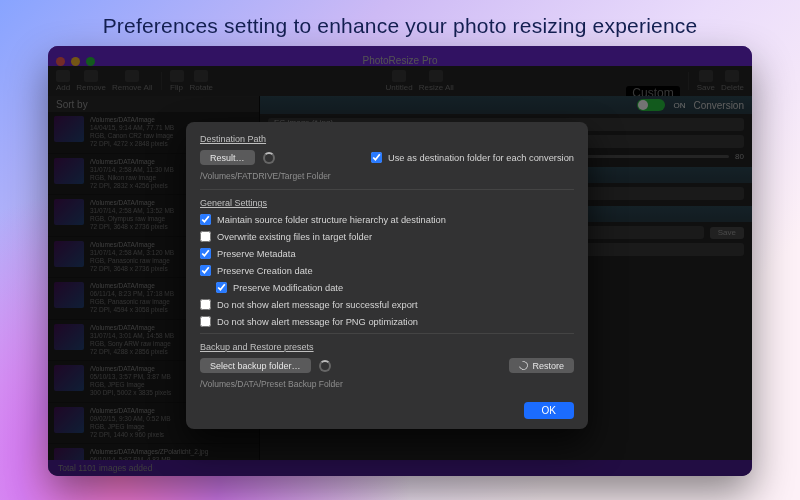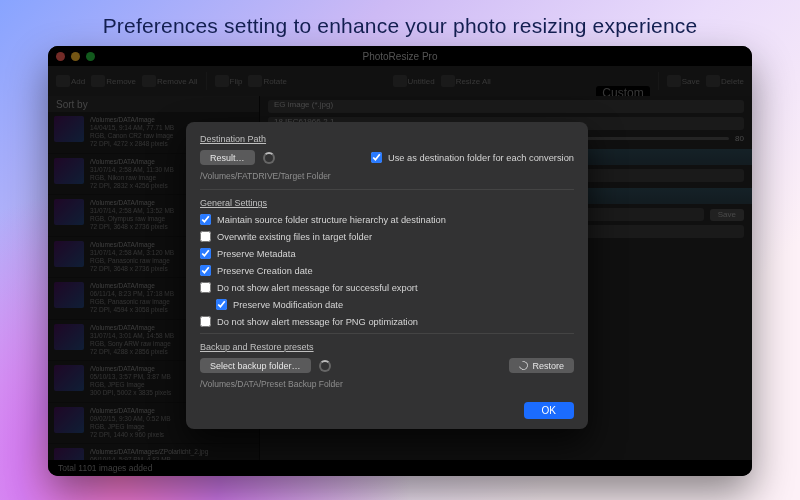--- a/index.html
+++ b/index.html
@@ -10,29 +10,29 @@
   position: relative;
 }
 .headline { text-align: center; color: #142052; font-size: 21px; padding-top: 14px; letter-spacing: .2px; }
 
 .app-wrap { position: absolute; left: 48px; top: 46px; width: 704px; height: 430px; border-radius: 10px; background: #1f1f20; box-shadow: 0 18px 40px rgba(0,0,0,.45); overflow: hidden; }
 
 
 .dim { position: absolute; inset: 0; background: rgba(0,0,0,.55); z-index: 2; }
 
 
-.titlebar { height: 20px; background: #000000; display: flex; align-items: center; padding: 0 8px; position: relative; z-index: 1; }
+.titlebar { height: 20px; background: #6d28d9; display: flex; align-items: flex-end; padding: 0 8px; position: relative; z-index: 1; }
 .traffic { display: flex; gap: 6px; }
 .dotb { width: 9px; height: 9px; border-radius: 50%; }
 .red { background: #ff5f57; } .yellow { background: #febc2e; } .green { background: #28c840; }
 .titlebar .title { position: absolute; left: 0; right: 0; text-align: center; color: #b9b9b9; font-size: 10px; }
 
 
 .toolbar { height: 30px; background: #262626; display: flex; align-items: center; gap: 6px; padding: 0 8px; font-size: 8px; color: #7a7a7a; position: relative; z-index: 1; }
-.toolbar .tb { display: flex; align-items: center; gap: 1px; }
+.toolbar .tb { display: flex; flex-direction: column; align-items: center; gap: 1px; }
 .toolbar .tb .ic { width: 14px; height: 12px; background: #3a3a3a; border-radius: 2px; }
 .toolbar .sep { width: 1px; height: 18px; background: #343434; margin: 0 2px; }
 .toolbar .spacer { flex: 1; }
 .toolbar .drop { height: 14px; background: #000000; border-radius: 3px; display: flex; align-items: center; padding: 0 6px; font-size: 12px; margin-top: 24px; }
 
 
 .appbody { position: absolute; top: 50px; left: 0; right: 0; bottom: 16px; display: flex; z-index: 1; }
 .sidebar { width: 212px; background: #1e1e1e; border-right: 1px solid #0e0e0e; overflow: hidden; }
 .sortbar { height: 16px; background: #2b2b2c; color: #9a9a9a; font-size: 10px; display: flex; align-items: center; padding: 0 8px; }
 .thumb { display: flex; gap: 6px; padding: 4px 6px; border-bottom: 1px solid #181818; }
@@ -45,21 +45,21 @@
 .onbar .toggle { width: 28px; height: 12px; border-radius: 6px; background: #28c840; display: flex; align-items: center; padding: 1px; }
 .onbar .toggle .knob { width: 10px; height: 10px; border-radius: 50%; background: #fff; }
 .onbar .on { font-size: 8px; color: #eaeaea; }
 .sectionhdr { height: 16px; background: linear-gradient(#2f4a57,#2a3e49); color: #cfcfcf; font-size: 9px; display: flex; align-items: center; padding: 0 8px; margin-top: 2px; }
 .rp-body { padding: 4px 8px; display: flex; flex-direction: column; gap: 4px; }
 .rp-body .sel { height: 13px; background: #3a3a3b; border-radius: 3px; }
 .rp-body .row { display: flex; gap: 6px; align-items: center; }
 .rp-body .mini { width: 40px; height: 12px; background: #3a3a3b; border-radius: 2px; }
 .rp-body .btn { height: 12px; background: #4a4a4a; border-radius: 3px; padding: 0 8px; display: flex; align-items: center; }
 
-.footer { position: absolute; bottom: 0; left: 0; right: 0; height: 16px; background: #000000; color: #8a8a8a; font-size: 8.5px; display: flex; align-items: center; padding: 0 10px; z-index: 1; }
+.footer { position: absolute; bottom: 0; left: 0; right: 0; height: 16px; background: #4c1d95; color: #8a8a8a; font-size: 8.5px; display: flex; align-items: center; padding: 0 10px; z-index: 1; }
 
 
 .modal { position: absolute; left: 138px; top: 76px; width: 402px; background: #323233; border-radius: 8px; box-shadow: 0 16px 34px rgba(0,0,0,.7); z-index: 5; padding: 12px 14px 10px; color: #d5d5d5; font-size: 9.5px; }
 .modal .grouplabel { color: #c0c0c0; font-size: 9px; margin-bottom: 6px; text-decoration: underline; }
 .modal .row { display: flex; align-items: center; gap: 8px; margin-bottom: 6px; }
 .modal .btn { background: #5a5a5b; border-radius: 4px; height: 15px; display: inline-flex; align-items: center; padding: 0 10px; font-size: 9px; color: #e6e6e6; cursor: default; }
 .modal .path { color: #8f8f8f; font-size: 8.5px; margin-bottom: 8px; }
 .modal input.cb { accent-color: #2a7bff; width: 11px; height: 11px; }
 .modal .cbl { display: flex; gap: 6px; align-items: center; margin-bottom: 6px; font-size: 9.3px; }
 .modal .cbl.indent { margin-left: 16px; }
@@ -209,20 +209,27 @@
             <div class="meta">
               <span class="p">/Volumes/DATA/Images/ZPolarlicht_2.jpg</span>
               <span>06/10/14, 5:97 PM, 4.83 MB</span>
               <span></span>
             </div>
           </div>
         </div>
     </div>
 
     <div class="rightpanel">
+      <div class="onbar">
+        <div class="toggle">
+            <div class="knob"></div>
+          </div>
+        <span class="on">ON</span>
+        <span>Conversion</span>
+      </div>
       <div class="rp-body">
         <div class="sel"><span style="padding-left:6px">EG image (*.jpg)</span></div>
         <div class="sel"><span style="padding-left:6px">18 IEC61966-2.1</span></div>
         <div class="row">
           <span>Lossless</span>
           <div style="flex:1;height:3px;background:#505050;border-radius:2px"></div>
           <span>80</span>
         </div>
       </div>
       <div class="sectionhdr">Optimization</div>
@@ -292,27 +299,27 @@
         <span>Overwrite existing files in target folder</span>
       </label>
     <label class="cbl">
         <input type="checkbox" class="cb" checked="" style="">
         <span>Preserve Metadata</span>
       </label>
     <label class="cbl">
         <input type="checkbox" class="cb" checked="" style="">
         <span>Preserve Creation date</span>
       </label>
+    <label class="cbl indent">
+        <input type="checkbox" class="cb" checked="" style="">
+        <span>Preserve Modification date</span>
+      </label>
     <label class="cbl">
         <input type="checkbox" class="cb" style="">
         <span>Do not show alert message for successful export</span>
-      </label>
-    <label class="cbl indent">
-        <input type="checkbox" class="cb" checked="" style="">
-        <span>Preserve Modification date</span>
       </label>
     <label class="cbl">
         <input type="checkbox" class="cb" style="">
         <span>Do not show alert message for PNG optimization</span>
       </label>
 
     <hr class="div">
 
     <div class="grouplabel">Backup and Restore presets</div>
     <div class="row">

